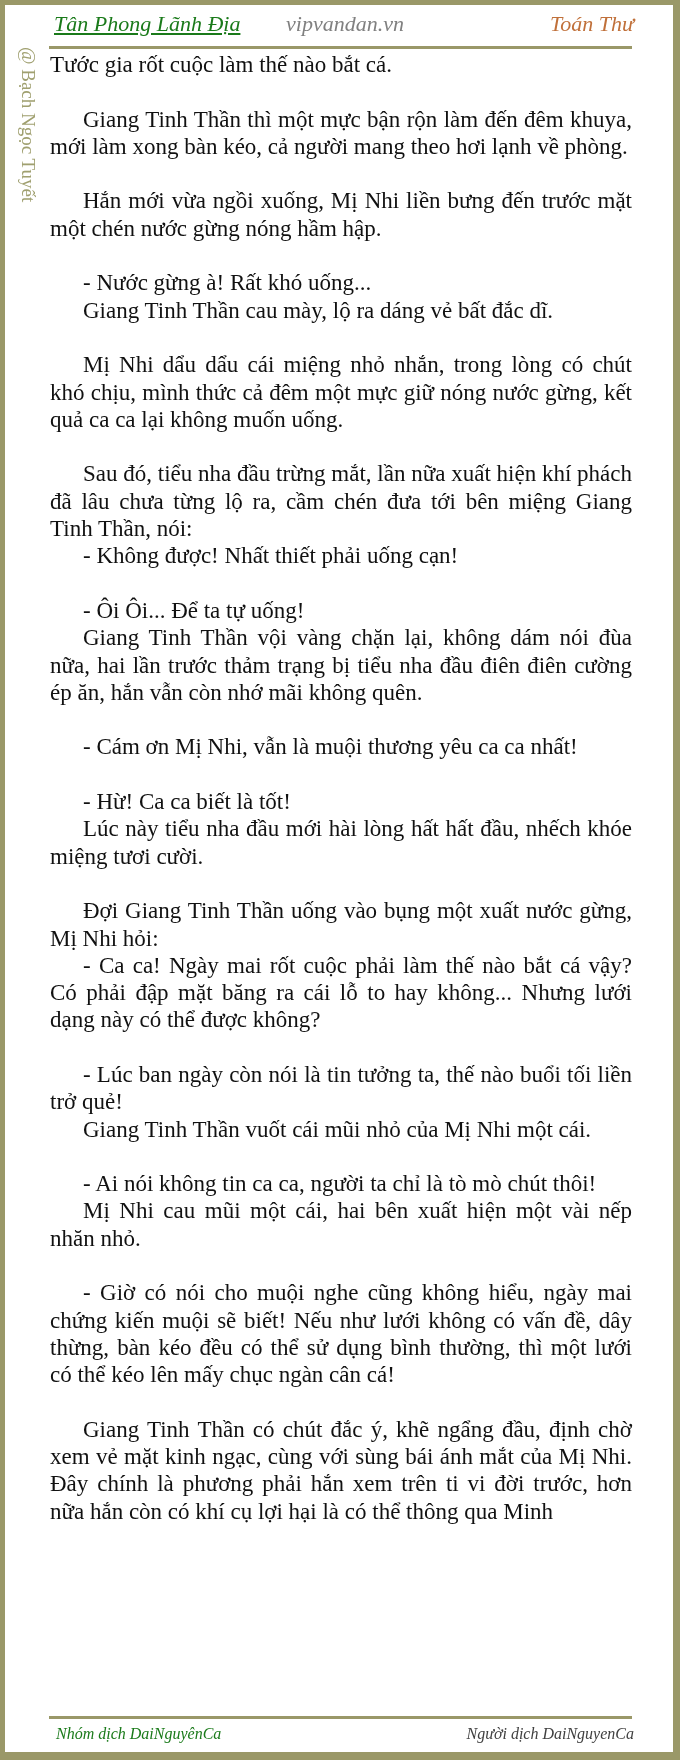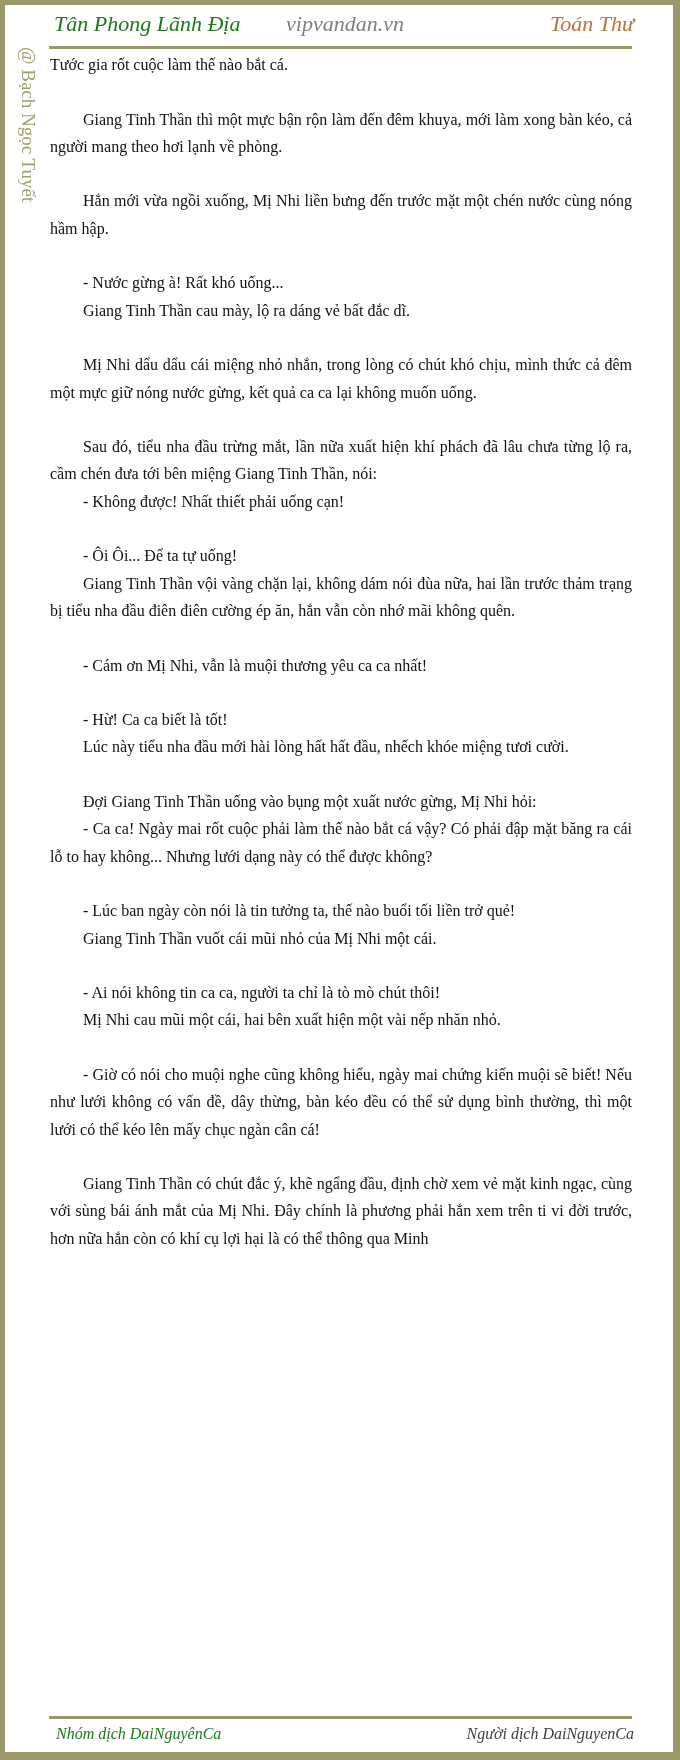--- a/index.html
+++ b/index.html
@@ -8,38 +8,38 @@
     position: relative; overflow: hidden;
   }
   .page {
     position: absolute; left: 5px; top: 5px; width: 668px; height: 1747px;
     background: #ffffff;
   }
   .header {
     position: absolute; left: 49px; top: 0; width: 580px; height: 42px;
     font-family: "Liberation Serif", serif; font-style: italic; font-size: 22px;
   }
-  .header .title { position: absolute; left: 0; top: 6px; color: #1a7a1a; }
+  .header .title { position: absolute; left: 0; top: 6px; color: #1a7a1a; text-decoration: underline; }
   .header .site { position: absolute; left: 216px; top: 6px; color: #808080; margin-left: 16px; }
   .header .author { position: absolute; right: 0; top: 6px; color: #c0703a; font-family: Liberation Serif, serif; }
   .rule { position: absolute; left: 44px; width: 583px; height: 3px; background: #9a9868; }
   .rule.top { top: 41px; }
   .rule.bottom { top: 1711px; }
   .watermark {
     position: absolute; left: 10px; top: 42px; width: 26px; height: 210px;
   }
   .watermark span {
     position: absolute; left: 24px; top: 0;
     transform-origin: 0 0; transform: rotate(90deg);
     white-space: nowrap; font-family: "Liberation Serif", serif; font-size: 19px;
     color: #a0a070;
   }
   .content {
     position: absolute; left: 45px; top: 46px; width: 582px;
-    font-family: "Liberation Serif", serif; font-size: 16px; line-height: 27.3px;
+    font-family: "Liberation Serif", serif; font-size: 23px; line-height: 27.3px;
     color: #111111; text-align: justify;
   }
   .content p { margin: 0; }
   .content p.ind { text-indent: 33px; }
   .content .gap { height: 27.3px; }
   .footer {
     position: absolute; left: 49px; top: 1720px; width: 580px; height: 30px;
     font-family: "Liberation Serif", serif; font-style: italic; font-size: 16px;
   }
   .footer .group { position: absolute; left: 2px; top: 0; color: #1a7a1a; }
@@ -58,21 +58,21 @@
 
   <div class="watermark">
     <span>@ Bạch Ngọc Tuyết</span>
   </div>
 
   <div class="content" id="content">
       <p>Tước gia rốt cuộc làm thế nào bắt cá.</p>
       <div class="gap"></div>
       <p class="ind">Giang Tinh Thần thì một mực bận rộn làm đến đêm khuya, mới làm xong bàn kéo, cả người mang theo hơi lạnh về phòng.</p>
       <div class="gap"></div>
-      <p class="ind">Hắn mới vừa ngồi xuống, Mị Nhi liền bưng đến trước mặt một chén nước cùng nóng hầm hập.</p>
+      <p class="ind">Hắn mới vừa ngồi xuống, Mị Nhi liền bưng đến trước mặt một chén nước gừng nóng hầm hập.</p>
       <div class="gap"></div>
       <p class="ind">- Nước gừng à! Rất khó uống...</p>
       <p class="ind">Giang Tinh Thần cau mày, lộ ra dáng vẻ bất đắc dĩ.</p>
       <div class="gap"></div>
       <p class="ind">Mị Nhi dẩu dẩu cái miệng nhỏ nhắn, trong lòng có chút khó chịu, mình thức cả đêm một mực giữ nóng nước gừng, kết quả ca ca lại không muốn uống.</p>
       <div class="gap"></div>
       <p class="ind">Sau đó, tiểu nha đầu trừng mắt, lần nữa xuất hiện khí phách đã lâu chưa từng lộ ra, cầm chén đưa tới bên miệng Giang Tinh Thần, nói:</p>
       <p class="ind">- Không được! Nhất thiết phải uống cạn!</p>
       <div class="gap"></div>
       <p class="ind">- Ôi Ôi... Để ta tự uống!</p>

